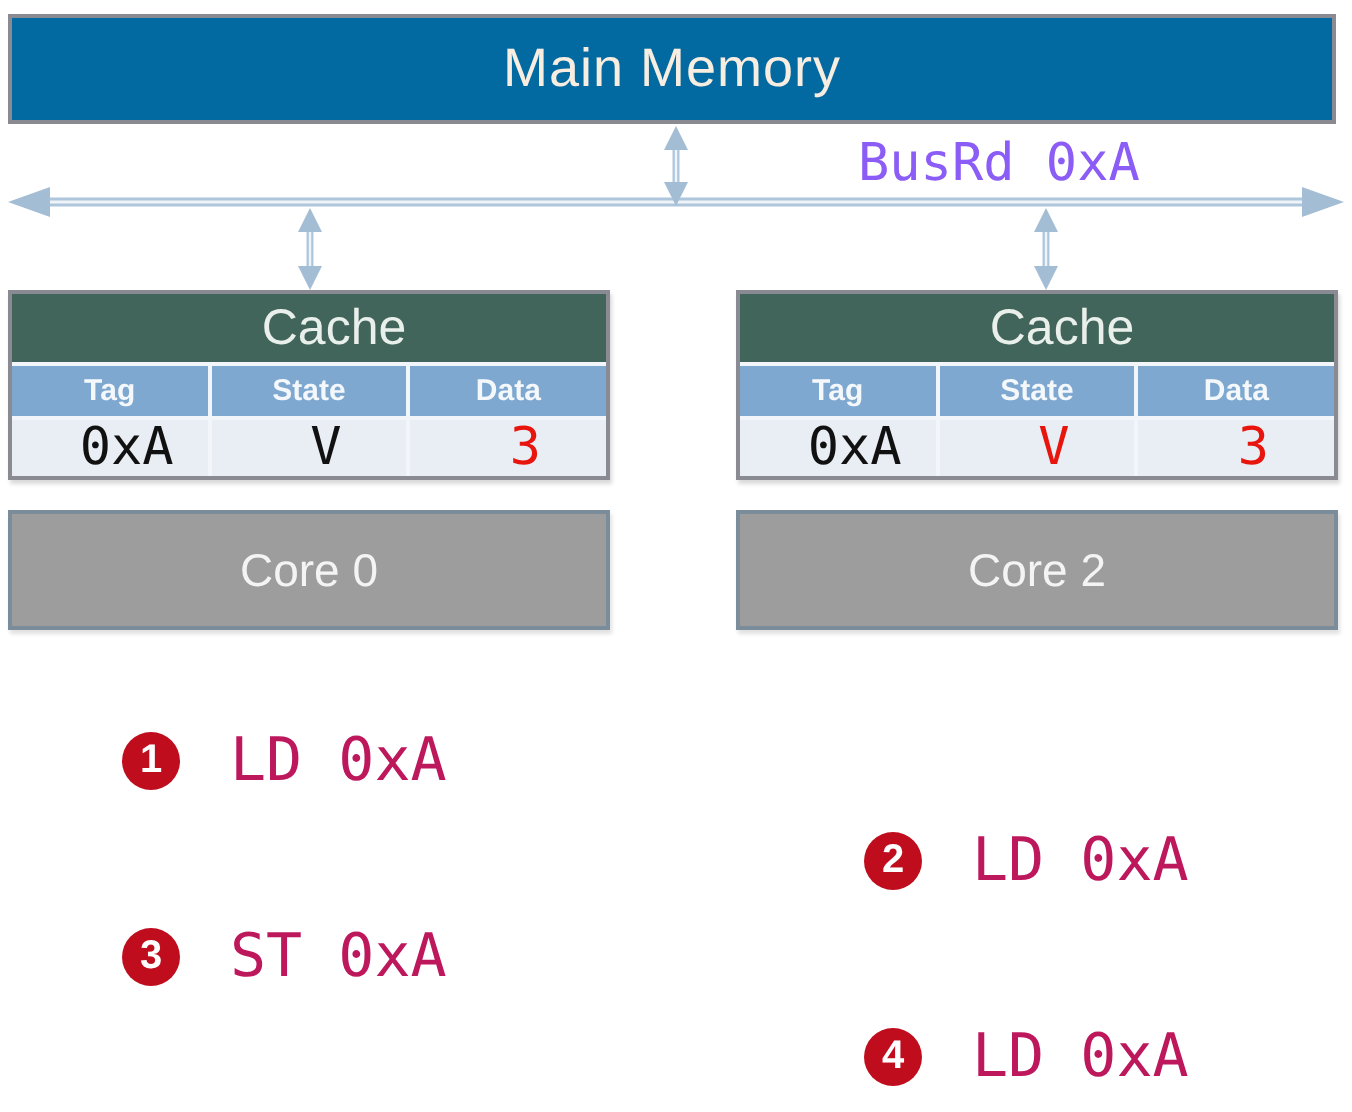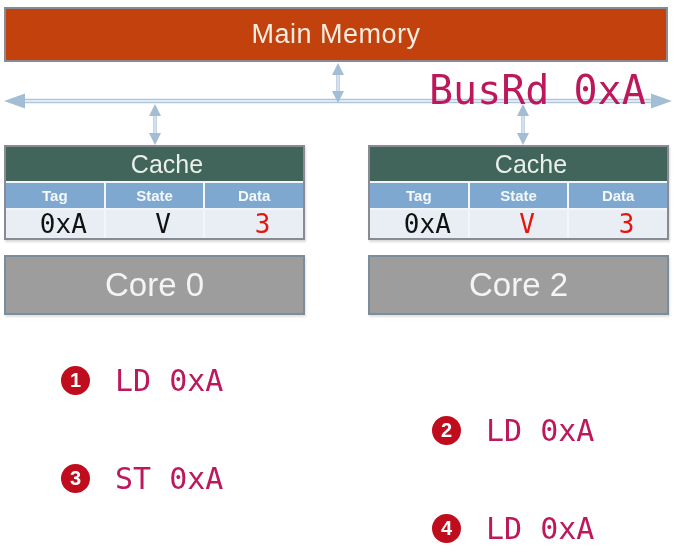--- a/index.html
+++ b/index.html
@@ -5,31 +5,31 @@
   html,body{margin:0;padding:0;background:#ffffff;}
   .stage{
     position:relative;width:676px;height:556px;background:#ffffff;overflow:hidden;
     font-family:"Liberation Sans",sans-serif;
   }
   .mono{font-family:"DejaVu Sans Mono",monospace;}
 
   
   .memory{
     position:absolute;left:4px;top:7px;width:660px;height:51px;
-    background:#c2410c;border:2px solid #8A8B92;
+    background:#0369a1;border:2px solid #8A8B92;
     display:flex;align-items:center;justify-content:center;
     color:#F7EDE0;font-size:27px;letter-spacing:.5px;
   }
 
   
   .arrows{position:absolute;left:0;top:0;width:676px;height:350px;}
 
   
   .bus-label{
-    position:absolute;left:429px;top:67px;font-size:40px;color:#be185d;
+    position:absolute;left:429px;top:67px;font-size:26px;color:#8b5cf6;
     letter-spacing:0px;white-space:pre;
   }
 
   
   .cache{
     position:absolute;top:145px;width:297px;height:91px;
     border:2px solid #8A8B92;background:#ffffff;
     display:flex;flex-direction:column;box-shadow:1px 2px 2px rgba(0,0,0,.15);
   }
   .cache.left{left:4px;}
@@ -50,21 +50,21 @@
     display:flex;align-items:center;justify-content:center;padding-left:17px;
   }
   .cache-row .cell + .cell{border-left:2px solid #F2F6FA;}
   .cell.red{color:#E8150F;}
 
   
   .core{
     position:absolute;top:255px;width:297px;height:56px;
     background:#9D9D9D;border:2px solid #7B8C9B;
     display:flex;align-items:center;justify-content:center;
-    color:#F4F4F4;font-size:33px;box-shadow:1px 2px 2px rgba(0,0,0,.12);
+    color:#F4F4F4;font-size:23px;box-shadow:1px 2px 2px rgba(0,0,0,.12);
   }
   .core.left{left:4px;}
   .core.right{left:368px;}
 
   
   .op{position:absolute;display:flex;align-items:center;gap:25px;}
   .op .badge{
     width:29px;height:29px;border-radius:50%;background:#BF0D1D;
     color:#ffffff;font-size:20px;font-weight:bold;
     display:flex;align-items:center;justify-content:center;flex:0 0 29px;

